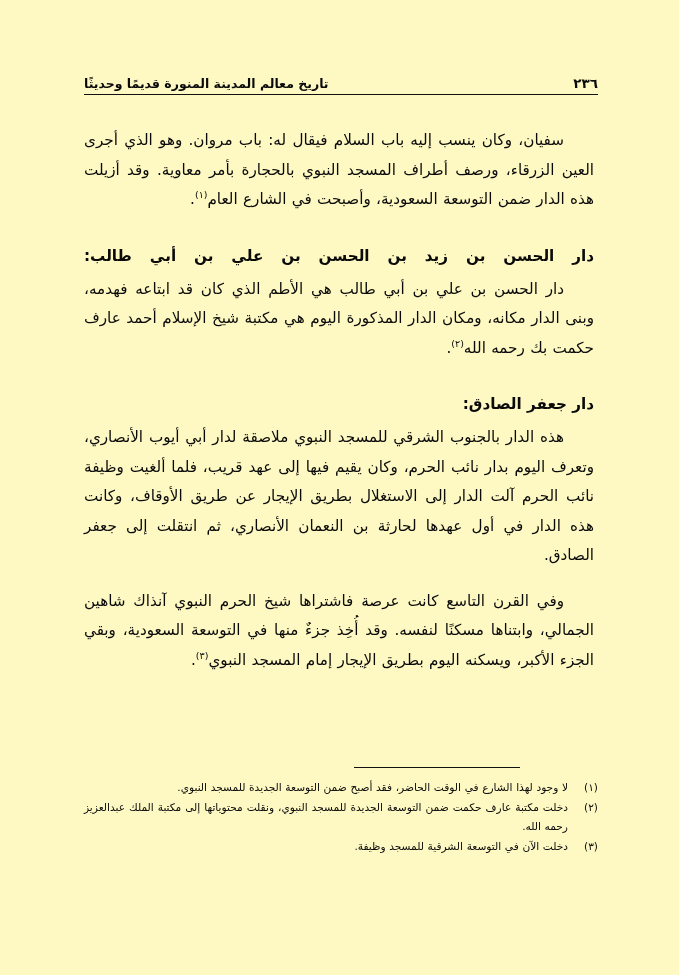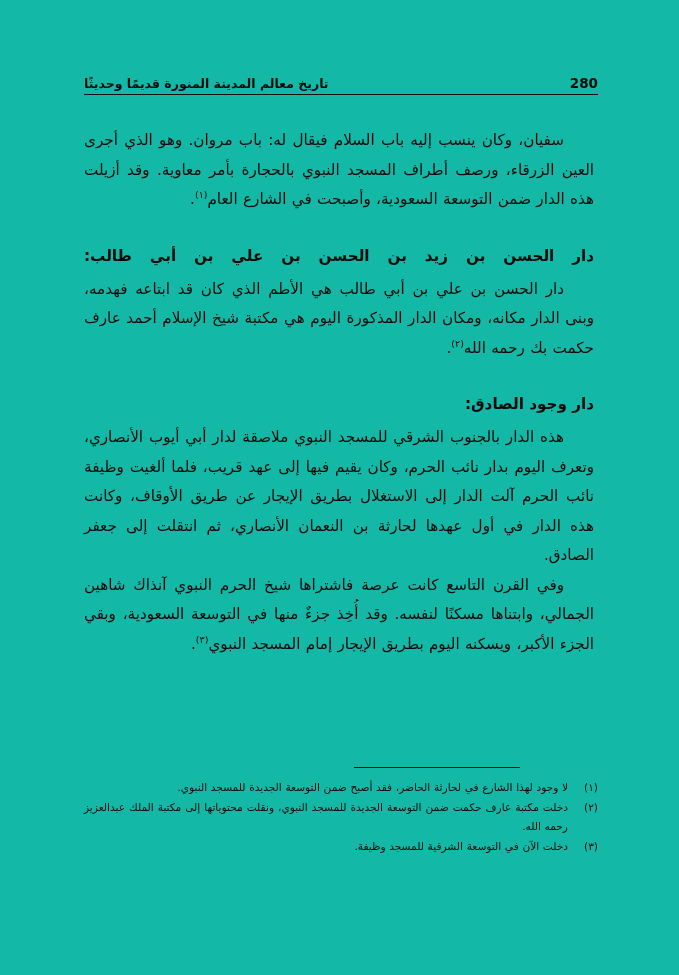--- a/index.html
+++ b/index.html
@@ -13,21 +13,21 @@
     height: 975px;
     position: relative;
     overflow: hidden;
     font-family: "DejaVu Sans", "Liberation Sans", sans-serif;
     color: #0a0a0a;
   }
 
   .page {
     position: absolute;
     inset: 0;
-    background: #14b8a6;
+    background: #fef9c3;
     text-decoration: underline;
   }
 
   
   .header {
     position: absolute;
     top: 58px;
     left: 84px;
     right: 81px;
     height: 34px;
@@ -74,21 +74,21 @@
   p.para {
     margin: 0 0 0 0;
     font-size: 15.2px;
     line-height: 29.5px;
     text-indent: 30px;
     text-align: justify;
     text-align-last: right;
     word-spacing: 0.5px;
   }
 
-  p.para + p.para { }
+  p.para + p.para { margin-top: 16px; }
 
   h2.section-heading {
     margin: 28px 0 6px 0;
     font-size: 15.2px;
     font-weight: 700;
     line-height: 26px;
     text-align: right;
     letter-spacing: 0px;
   }
   h2.section-heading.wide {
@@ -142,47 +142,47 @@
     word-spacing: 0.3px;
   }
 </style>
 </head>
 <body>
 
 <div class="page">
 
   <div class="header">
     <span class="header-title">تاريخ معالم المدينة المنورة قديمًا وحديثًا</span>
-    <span class="header-pageno">280</span>
+    <span class="header-pageno">٢٣٦</span>
   </div>
   <div class="header-rule"></div>
 
   <div class="content">
 
     <p class="para"><span>سفيان، وكان ينسب إليه باب السلام فيقال له: باب مروان. وهو الذي أجرى العين الزرقاء، ورصف أطراف المسجد النبوي بالحجارة بأمر معاوية. وقد أزيلت هذه الدار ضمن التوسعة السعودية، وأصبحت في الشارع العام</span><sup class="fn-ref">(١)</sup><span>.</span></p>
 
     <h2 class="section-heading wide">دار الحسن بن زيد بن الحسن بن علي بن أبي طالب:</h2>
 
     <p class="para"><span>دار الحسن بن علي بن أبي طالب هي الأطم الذي كان قد ابتاعه فهدمه، وبنى الدار مكانه، ومكان الدار المذكورة اليوم هي مكتبة شيخ الإسلام أحمد عارف حكمت بك رحمه الله</span><sup class="fn-ref">(٢)</sup><span>.</span></p>
 
-    <h2 class="section-heading">دار وجود الصادق:</h2>
+    <h2 class="section-heading">دار جعفر الصادق:</h2>
 
     <p class="para">هذه الدار بالجنوب الشرقي للمسجد النبوي ملاصقة لدار أبي أيوب الأنصاري، وتعرف اليوم بدار نائب الحرم، وكان يقيم فيها إلى عهد قريب، فلما ألغيت وظيفة نائب الحرم آلت الدار إلى الاستغلال بطريق الإيجار عن طريق الأوقاف، وكانت هذه الدار في أول عهدها لحارثة بن النعمان الأنصاري، ثم انتقلت إلى جعفر الصادق.</p>
 
     <p class="para"><span>وفي القرن التاسع كانت عرصة فاشتراها شيخ الحرم النبوي آنذاك شاهين الجمالي، وابتناها مسكنًا لنفسه. وقد أُخِذ جزءٌ منها في التوسعة السعودية، وبقي الجزء الأكبر، ويسكنه اليوم بطريق الإيجار إمام المسجد النبوي</span><sup class="fn-ref">(٣)</sup><span>.</span></p>
 
   </div>
 
   <div class="footnote-rule"></div>
 
   <div class="footnotes">
 
     <div class="footnote">
       <span class="footnote-num">(١)</span>
-      <span class="footnote-text">لا وجود لهذا الشارع في لحارثة الحاضر، فقد أصبح ضمن التوسعة الجديدة للمسجد النبوي.</span>
+      <span class="footnote-text">لا وجود لهذا الشارع في الوقت الحاضر، فقد أصبح ضمن التوسعة الجديدة للمسجد النبوي.</span>
     </div>
 
     <div class="footnote">
       <span class="footnote-num">(٢)</span>
       <span class="footnote-text">دخلت مكتبة عارف حكمت ضمن التوسعة الجديدة للمسجد النبوي، ونقلت محتوياتها إلى مكتبة الملك عبدالعزيز رحمه الله.</span>
     </div>
 
     <div class="footnote">
       <span class="footnote-num">(٣)</span>
       <span class="footnote-text">دخلت الآن في التوسعة الشرقية للمسجد وظيفة.</span>

